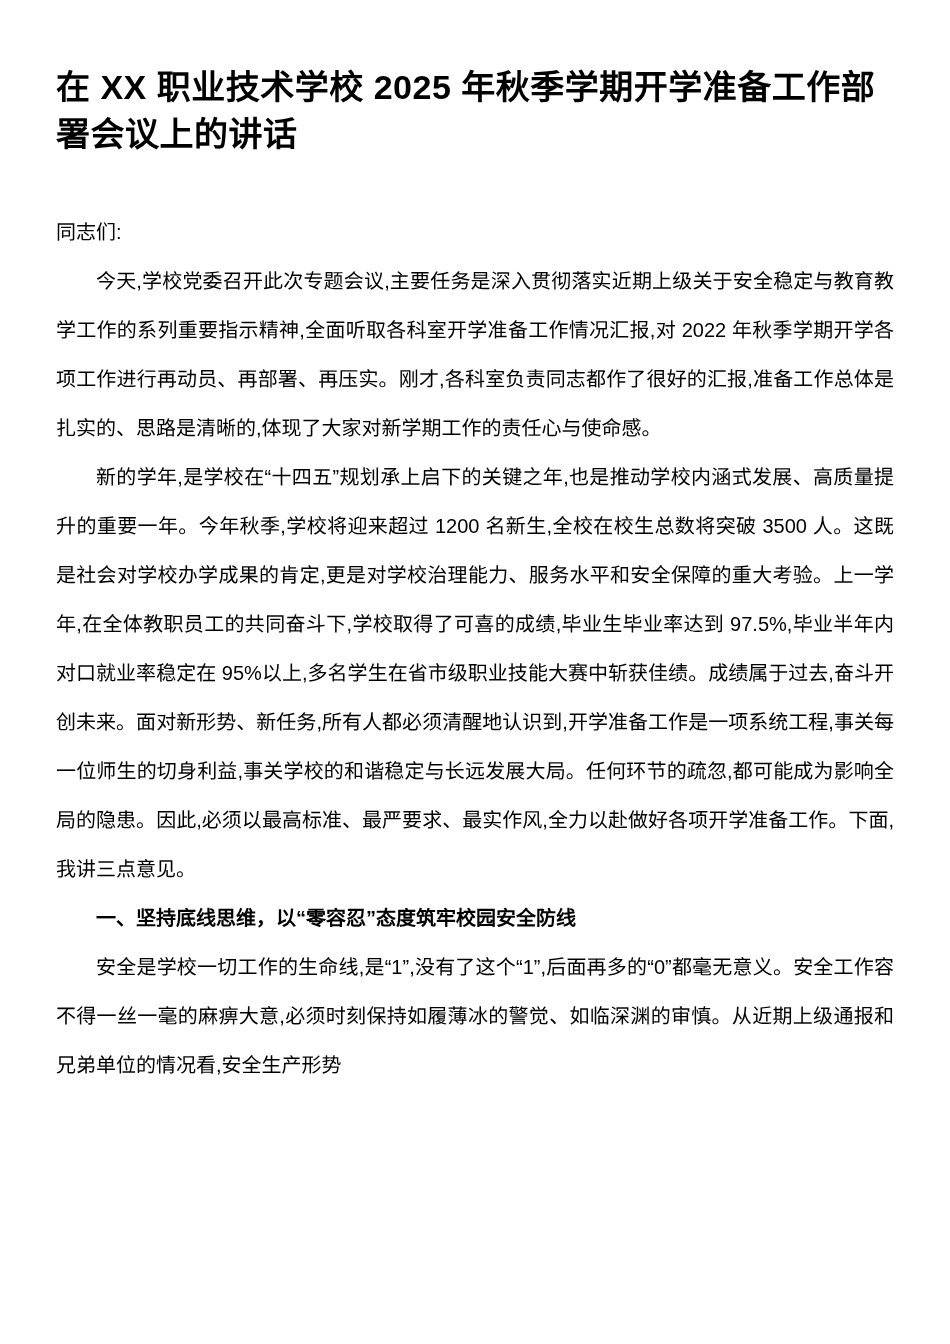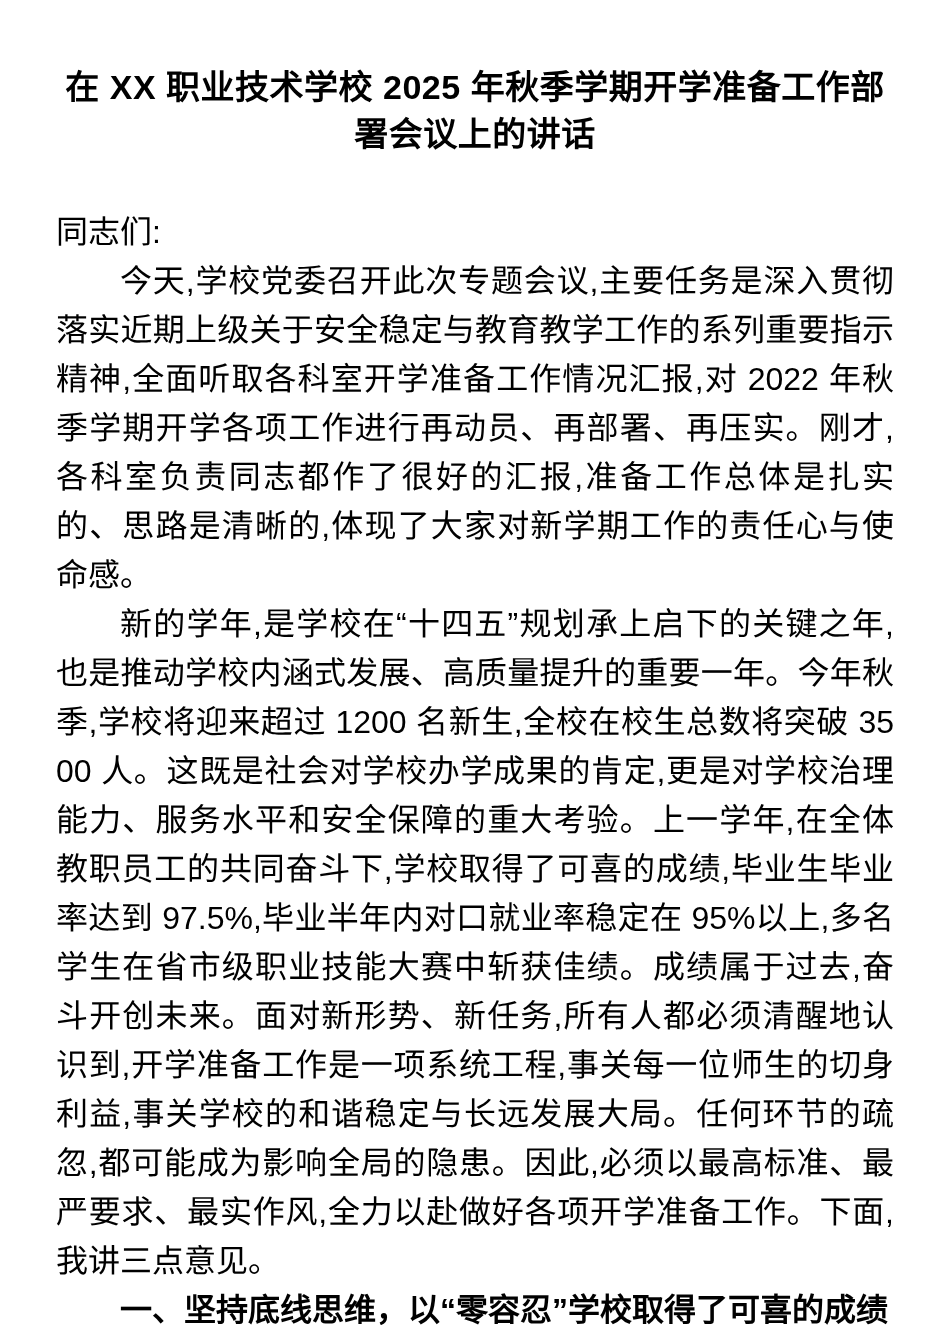--- a/index.html
+++ b/index.html
@@ -18,29 +18,29 @@
     box-sizing: border-box;
     padding: 56px 56px 0 56px;
     overflow: hidden;
     font-family: "Liberation Sans", "DejaVu Sans", sans-serif;
   }
   .doc-title {
     margin: 8px 0 7px 0;
     font-size: 34px;
     line-height: 47px;
     font-weight: 700;
-    text-align: center;
+    text-align: left;
     letter-spacing: 0.5px;
   }
   .doc-body {
     margin-top: 50px;
   }
   .doc-body p {
     margin: 0;
-    font-size: 32px;
+    font-size: 20px;
     line-height: 49px;
     text-align: justify;
     text-justify: inter-ideograph;
     word-break: break-all;
   }
   p.salutation {
     text-indent: 0;
   }
   p.para {
     text-indent: 2em;
@@ -56,16 +56,17 @@
 <div class="page">
   <h1 class="doc-title">在 XX 职业技术学校 2025 年秋季学期开学准备工作部署会议上的讲话</h1>
 
   <div class="doc-body">
     <p class="salutation">同志们:</p>
 
     <p class="para">今天,学校党委召开此次专题会议,主要任务是深入贯彻落实近期上级关于安全稳定与教育教学工作的系列重要指示精神,全面听取各科室开学准备工作情况汇报,对 2022 年秋季学期开学各项工作进行再动员、再部署、再压实。刚才,各科室负责同志都作了很好的汇报,准备工作总体是扎实的、思路是清晰的,体现了大家对新学期工作的责任心与使命感。</p>
 
     <p class="para">新的学年,是学校在“十四五”规划承上启下的关键之年,也是推动学校内涵式发展、高质量提升的重要一年。今年秋季,学校将迎来超过 1200 名新生,全校在校生总数将突破 3500 人。这既是社会对学校办学成果的肯定,更是对学校治理能力、服务水平和安全保障的重大考验。上一学年,在全体教职员工的共同奋斗下,学校取得了可喜的成绩,毕业生毕业率达到 97.5%,毕业半年内对口就业率稳定在 95%以上,多名学生在省市级职业技能大赛中斩获佳绩。成绩属于过去,奋斗开创未来。面对新形势、新任务,所有人都必须清醒地认识到,开学准备工作是一项系统工程,事关每一位师生的切身利益,事关学校的和谐稳定与长远发展大局。任何环节的疏忽,都可能成为影响全局的隐患。因此,必须以最高标准、最严要求、最实作风,全力以赴做好各项开学准备工作。下面,我讲三点意见。</p>
 
-    <p class="section-heading">一、坚持底线思维，以“零容忍”学校取得了可喜的成绩</p>
+    <p class="section-heading">一、坚持底线思维，以“零容忍”态度筑牢校园安全防线</p>
 
+    <p class="para">安全是学校一切工作的生命线,是“1”,没有了这个“1”,后面再多的“0”都毫无意义。安全工作容不得一丝一毫的麻痹大意,必须时刻保持如履薄冰的警觉、如临深渊的审慎。从近期上级通报和兄弟单位的情况看,安全生产形势</p>
   </div>
 </div>
 
 </body></html>

